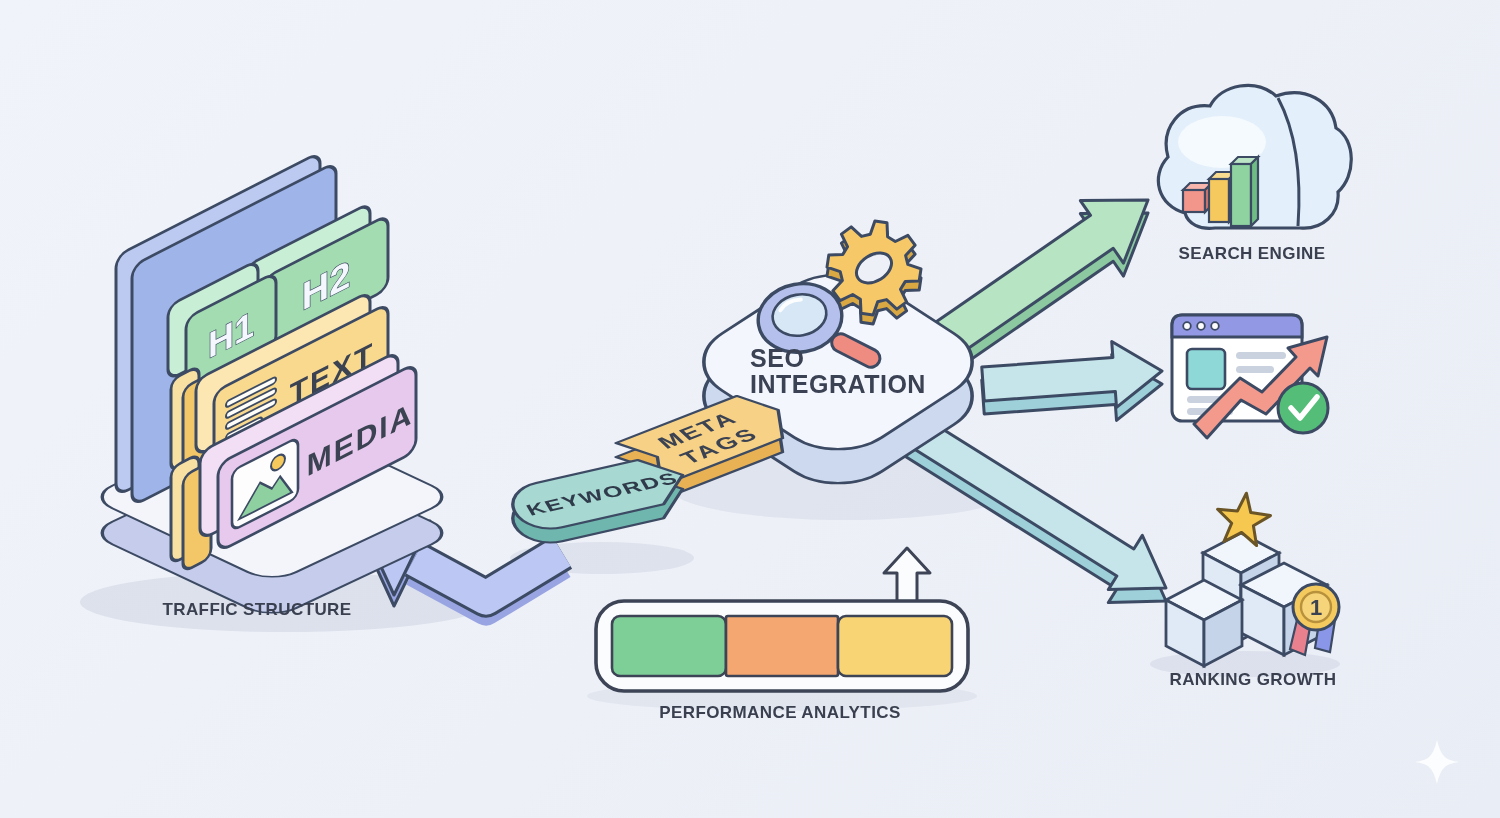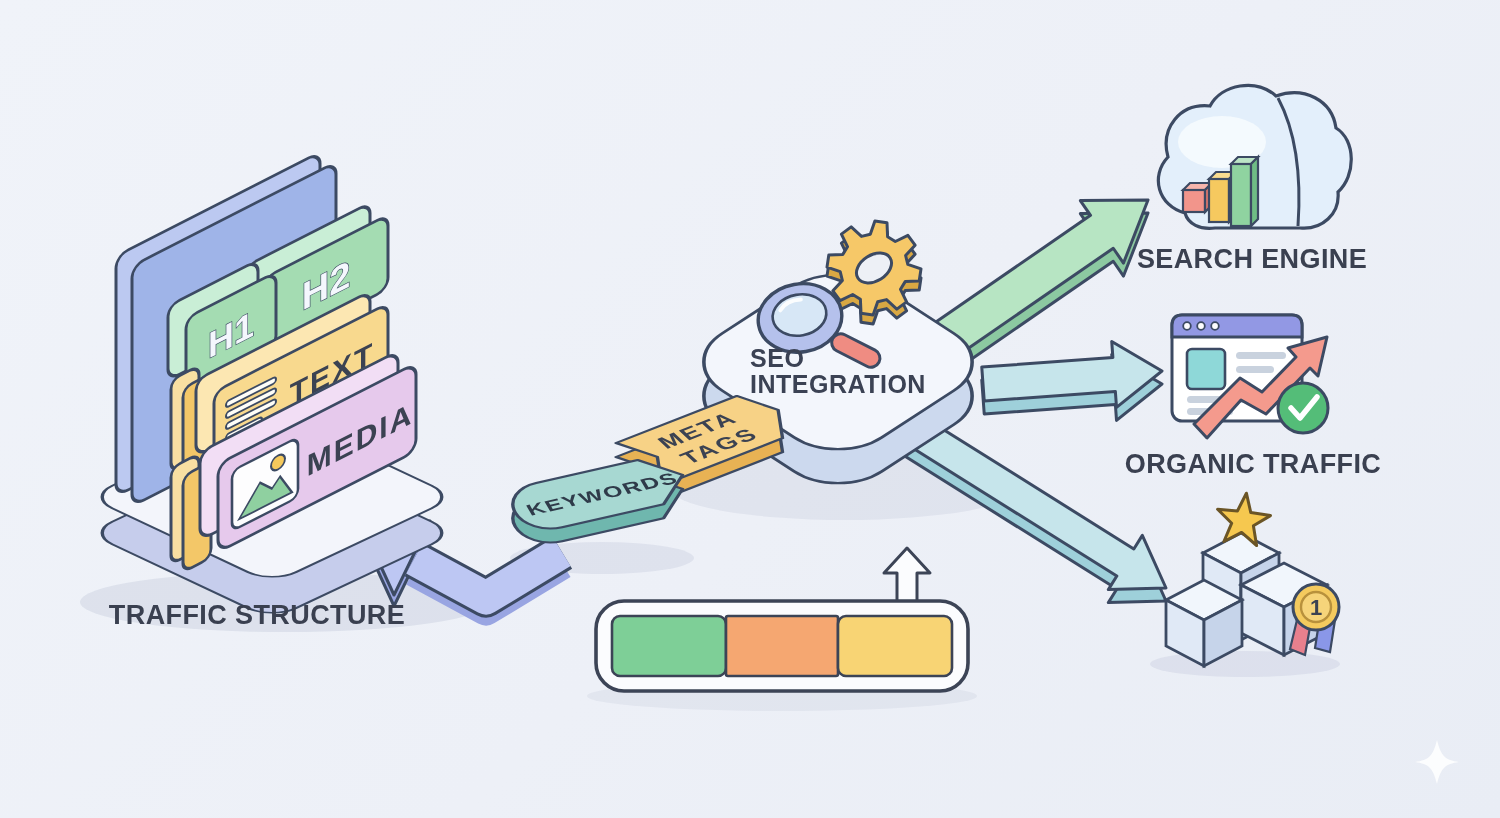--- a/index.html
+++ b/index.html
@@ -5,21 +5,21 @@
   html,body{margin:0;padding:0;}
   .stage{
     position:relative;width:1500px;height:818px;overflow:hidden;
     background:linear-gradient(135deg,#f0f3f9 0%,#edf0f7 55%,#e9edf5 100%);
     font-family:"Liberation Sans",sans-serif;
   }
   .stage svg{position:absolute;left:0;top:0;}
   svg text{font-family:"Liberation Sans",sans-serif;font-weight:700;}
   .lbl{
     position:absolute;transform:translateX(-50%);
-    font-weight:700;font-size:27px;color:#3a4050;
+    font-weight:700;font-size:17px;color:#3a4050;
     letter-spacing:.4px;white-space:nowrap;
   }
   .lbl-seo{
     position:absolute;transform:translateX(-50%);
     font-weight:700;font-size:25px;line-height:26px;color:#3b4254;
     text-align:left;letter-spacing:.5px;white-space:nowrap;
   }
 </style>
 </head>
 <body>
@@ -254,14 +254,15 @@
 
   <path d="M 1437 740 C 1441 756 1445 760 1459 762 C 1445 764 1441 768 1437 784 C 1433 768 1429 764 1415 762 C 1429 760 1433 756 1437 740 Z" fill="#ffffff" opacity="0.85"></path>
 </svg>
 
 <div class="lbl-seo" style="left:838px;top:345px;">
   <div>SEO</div>
   <div>INTEGRATION</div>
 </div>
 <div class="lbl" style="left:257px;top:600px;">TRAFFIC STRUCTURE</div>
 <div class="lbl" style="left:1252px;top:244px;">SEARCH ENGINE</div>
-<div class="lbl" style="left:1253px;top:449px;">ORGANIC TRAFFIC</div>
+<div class="lbl" style="left:1253px;top:670px;">RANKING GROWTH</div>
+<div class="lbl" style="left:780px;top:703px;">PERFORMANCE ANALYTICS</div>
 </div>
 
 </body></html>

